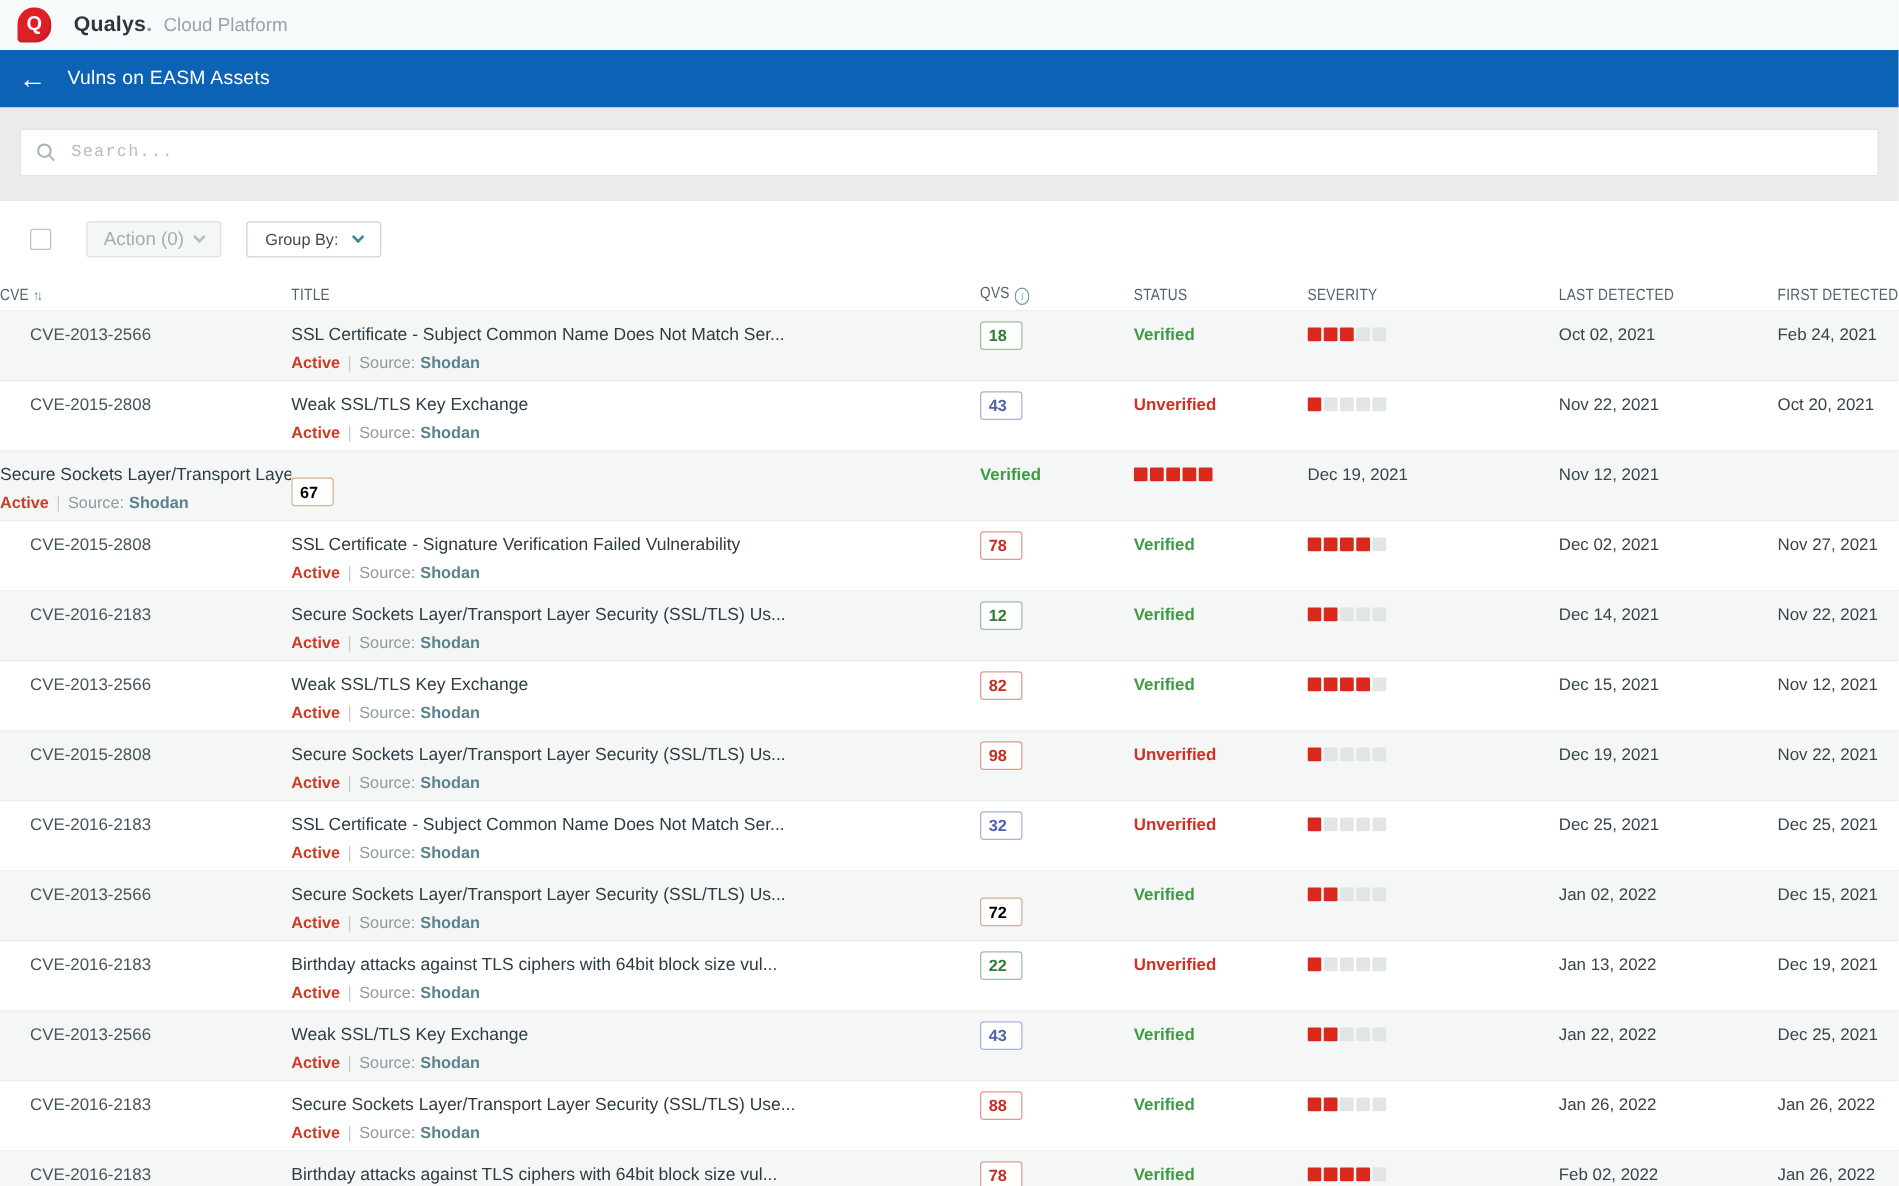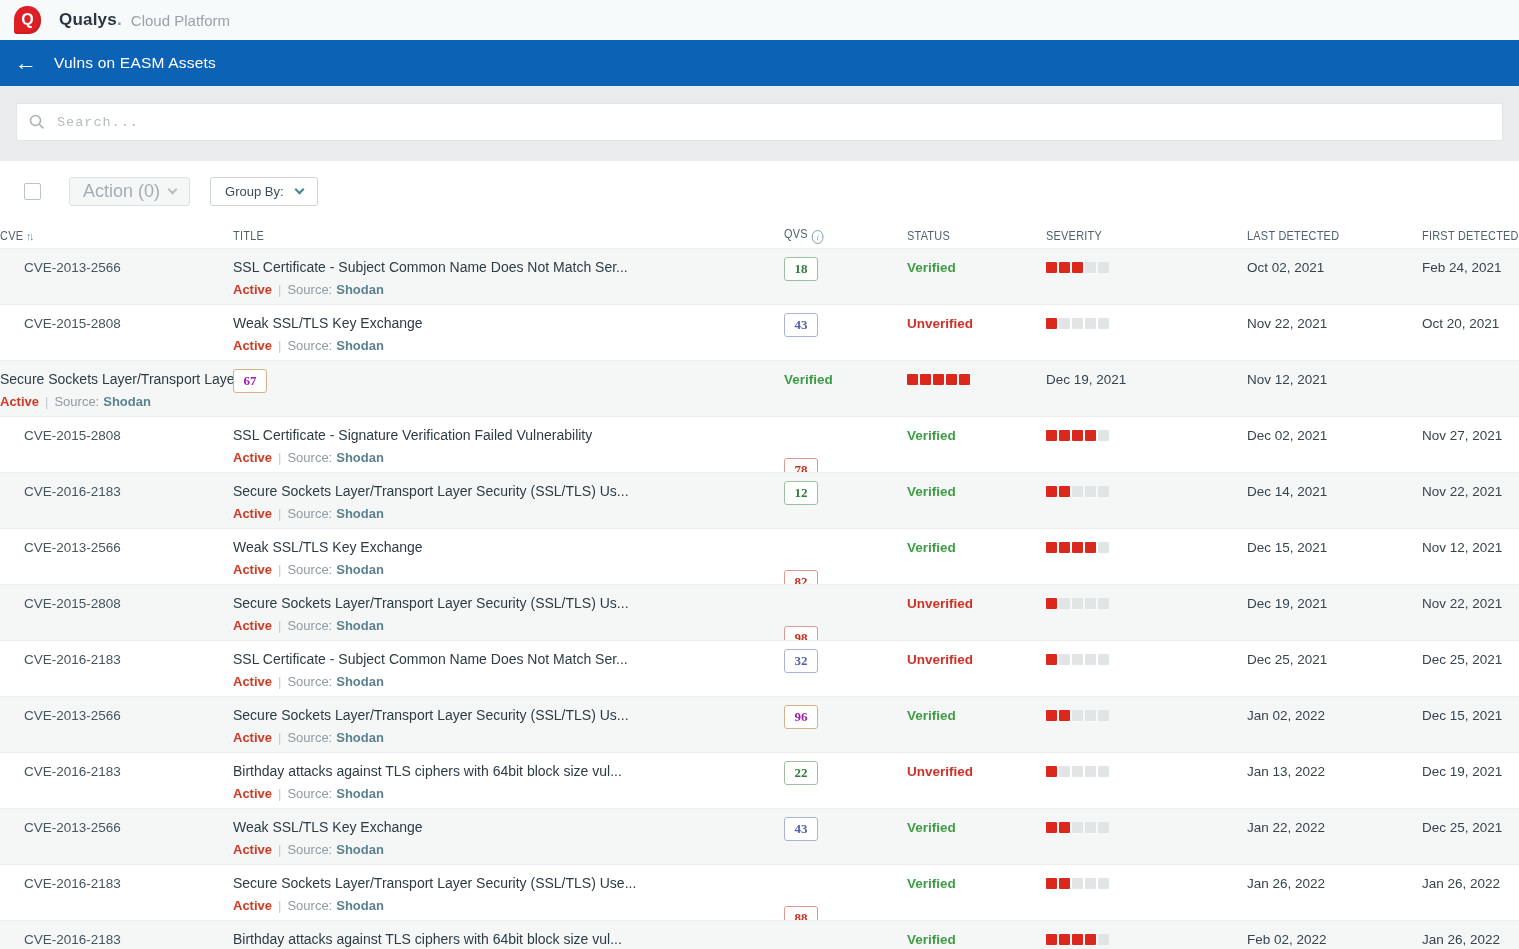--- a/index.html
+++ b/index.html
@@ -41,21 +41,21 @@
     color:#5a6a72; background:transparent;
   }
   .search-input::placeholder { color:#b3bcc1; }
 
   
   .toolbar { height:61px; background:#fff; display:flex; align-items:center; padding-left:24px; }
   .row-checkbox {
     width:17px; height:17px; appearance:none; -webkit-appearance:none;
     border:1px solid #b9c2c6; border-radius:2px; background:#fff; margin:0; cursor:pointer;
   }
-  .btn { height:29px; display:flex; align-items:center; border-radius:3px; font-size:18px; cursor:pointer; }
+  .btn { height:29px; display:flex; align-items:center; border-radius:3px; font-size:15px; cursor:pointer; }
   .action-btn { margin-left:28px; padding:0 13px; background:#f5f7f7; border:1px solid #dde2e4; color:#a3aeb4; gap:9px; }
   .groupby-btn { margin-left:20px; padding:0 14px; background:#fff; border:1px solid #ccd4d7; color:#3c4b54; font-size:13px; gap:12px; }
   .chev { width:7px; height:7px; border-right:2px solid #b4bec3; border-bottom:2px solid #b4bec3; transform:rotate(45deg); margin-top:-4px; }
   .chev.teal { border-color:#3e8691; }
 
   
   .grid { display:grid; grid-template-columns:233px 551px 123px 139px 201px 175px 1fr; }
   .thead { height:26px; align-items:center; color:#51616a; font-size:13px; }
   .th { white-space:nowrap; }
   .th > span.cond { display:inline-block; transform:scaleX(.84); transform-origin:left center; letter-spacing:.3px; }
@@ -77,27 +77,27 @@
   .cell-title { padding-top:10px; }
   .title-line { font-size:14px; color:#2d3b43; line-height:17px; }
   .sub-line { margin-top:6px; font-size:13px; line-height:15px; }
   .active-lbl { color:#cd3a25; font-weight:bold; }
   .sep { color:#c3cbd0; margin:0 6px; }
   .src-label { color:#8d9aa1; }
   .src-name { color:#5b828c; font-weight:bold; margin-left:4px; }
 
   .cell-qvs { padding-top:8px; }
   .qvs-badge {
-    display:inline-block; min-width:34px; padding:3px 6px; text-align:center;
-    border:1px solid; border-radius:3px; font-size:13px; font-weight:bold; background:#fff;font-family:Liberation Serif, serif;
+    display:inline-block; min-width:34px; padding:3px 6px; text-align:left;
+    border:1px solid; border-radius:3px; font-size:13px; font-weight:bold; background:#fff;
   }
   .qvs-green { color:#2f7d36; border-color:#9dbfa0; }
   .qvs-blue  { color:#5361ae; border-color:#aab3d6; }
-  .qvs-amber { color:#a21caf; border-color:#d3b18a; }
-  .qvs-red   { color:#c62f21; border-color:#dd9a90;margin-top:33px; }
+  .qvs-amber { color:#000000; border-color:#d3b18a;margin-top:13px; }
+  .qvs-red   { color:#c62f21; border-color:#dd9a90; }
 
   .status { font-weight:bold; font-size:13.5px; }
   .status.verified { color:#3f9c46; }
   .status.unverified { color:#d33025; }
 
   .cell-sev { padding-top:13px; }
   .severity-bar { display:flex; gap:2px; }
   .block { width:11px; height:11px; background:#e2e5e6; border-radius:1px; }
   .block.filled { background:#da291c; }
 
@@ -314,21 +314,21 @@
       </div>
       <div class="cell cell-date">Dec 25, 2021</div>
       <div class="cell cell-date">Dec 25, 2021</div>
     </div>
     <div class="row grid odd">
       <div class="cell cell-cve">CVE-2013-2566</div>
       <div class="cell cell-title">
         <div class="title-line">Secure Sockets Layer/Transport Layer Security (SSL/TLS) Us...</div>
         <div class="sub-line"><span class="active-lbl">Active</span><span class="sep">|</span><span class="src-label">Source:</span><span class="src-name">Shodan</span></div>
       </div>
-      <div class="cell cell-qvs"><span class="qvs-badge qvs-amber">96</span></div>
+      <div class="cell cell-qvs"><span class="qvs-badge qvs-amber">72</span></div>
       <div class="cell cell-status"><span class="status verified">Verified</span></div>
       <div class="cell cell-sev">
         <div class="severity-bar">
           <span class="block filled"></span>
           <span class="block filled"></span>
           <span class="block"></span>
           <span class="block"></span>
           <span class="block"></span>
         </div>
       </div>

